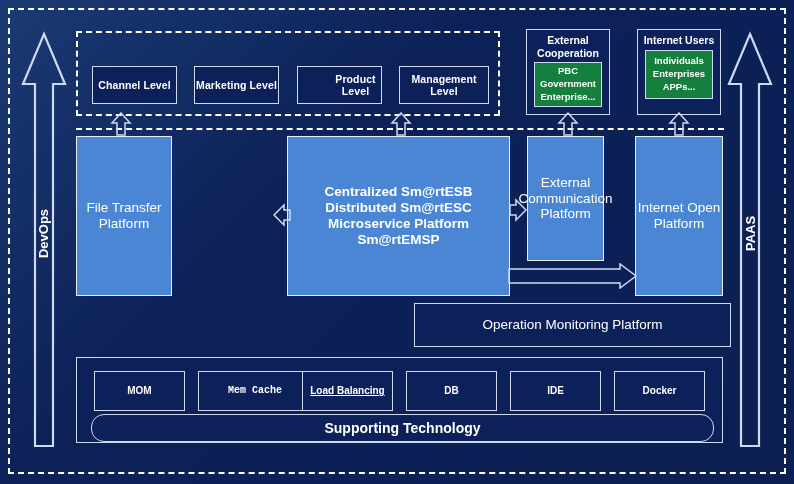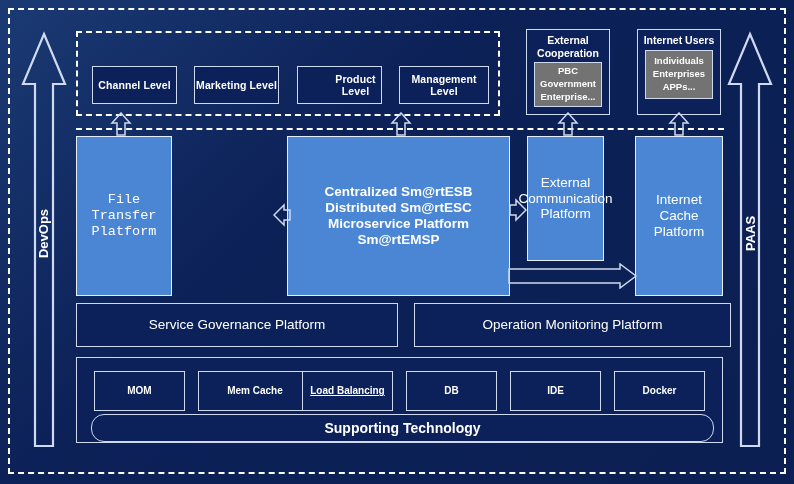--- a/index.html
+++ b/index.html
@@ -73,21 +73,21 @@
   }
   .ext-title {
     text-align: center;
     padding-top: 4px;
     line-height: 1.2;
     width: 100%;
   }
   .ext-inner {
     box-sizing: border-box;
     border: 1.4px solid #cfd9ef;
-    background: #737373;
+    background: #15803d;
     display: flex;
     align-items: center;
     justify-content: center;
     text-align: center;
   }
 
   
   .side-arrow { position: absolute; }
   .side-arrow svg { display: block; }
   .side-label {
@@ -170,69 +170,66 @@
       <polygon points="11,1 20,11 15,11 15,23 7,23 7,11 2,11" fill="none" stroke="#cfd9ef" stroke-width="1.5"></polygon>
     </svg>
   </div>
   <div class="conn" style="left:668px; top:112px;">
     <svg width="22" height="24" viewBox="0 0 22 24">
       <polygon points="11,1 20,11 15,11 15,23 7,23 7,11 2,11" fill="none" stroke="#cfd9ef" stroke-width="1.5"></polygon>
     </svg>
   </div>
 
   <div class="box box-blue t-platform" style="left:76px; top:136px; width:96px; height:160px;">
-    <span style="white-space:pre-line;font-family:Liberation Mono, monospace;">File Transfer Platform</span>
+    <span style="white-space:pre-line;">File Transfer Platform</span>
   </div>
 
 
   <div class="box box-blue t-center" style="left:287px; top:136px; width:223px; height:160px; flex-direction:column;">
     <span>Centralized Sm@rtESB</span>
     <span>Distributed Sm@rtESC</span>
     <span>Microservice Platform Sm@rtEMSP</span>
   </div>
 
   <div class="box box-blue t-platform" style="left:527px; top:136px; width:77px; height:125px;">
     <span style="white-space:pre-line;">External Communication Platform</span>
   </div>
 
   <div class="box box-blue t-platform" style="left:635px; top:136px; width:88px; height:160px;">
-    <span style="white-space:pre-line;">Internet Cache Platform</span>
+    <span style="white-space:pre-line;">Internet Open Platform</span>
   </div>
 
   <div class="conn" style="left:273px; top:203px;">
     <svg width="18" height="24" viewBox="0 0 18 24">
       <polygon points="1,12 11,2 11,7 17,7 17,17 11,17 11,22" fill="none" stroke="#cfd9ef" stroke-width="1.5"></polygon>
     </svg>
   </div>
 
   <div class="conn" style="left:509px; top:198px;">
     <svg width="18" height="24" viewBox="0 0 18 24">
       <polygon points="17,12 7,2 7,7 1,7 1,17 7,17 7,22" fill="none" stroke="#cfd9ef" stroke-width="1.5"></polygon>
     </svg>
   </div>
 
   <div class="conn" style="left:508px; top:263px;">
     <svg width="130" height="26" viewBox="0 0 130 26">
       <polygon points="1,6 112,6 112,1 128,13 112,25 112,20 1,20" fill="none" stroke="#cfd9ef" stroke-width="1.5"></polygon>
     </svg>
   </div>
 
-  <div class="box box-outline t-bar" style="left:76px; top:303px; width:322px; height:44px;">
-    <span>Service Governance Platform</span>
-  </div>
   <div class="box box-outline t-bar" style="left:406px; top:303px; width:317px; height:44px;margin-left:8px;">
     <span>Operation Monitoring Platform</span>
   </div>
 
   <div class="box box-outline" style="left:76px; top:357px; width:647px; height:86px;"></div>
 
   <div class="box box-outline t-tech" style="left:94px; top:371px; width:91px; height:40px;">
     <span style="white-space:pre-line;">MOM</span>
   </div>
-  <div class="box box-outline t-tech" style="left:198px; top:371px; width:114px; height:40px;">
+  <div class="box box-outline t-tech" style="left:198px; top:371px; width:114px; height:40px;font-family:Liberation Mono, monospace;">
     <span style="white-space:pre-line;">Mem Cache</span>
   </div>
   <div class="box box-outline t-tech" style="left:302px; top:371px; width:91px; height:40px;text-decoration:underline;">
     <span style="white-space:pre-line;">Load Balancing</span>
   </div>
   <div class="box box-outline t-tech" style="left:406px; top:371px; width:91px; height:40px;">
     <span style="white-space:pre-line;">DB</span>
   </div>
   <div class="box box-outline t-tech" style="left:510px; top:371px; width:91px; height:40px;">
     <span style="white-space:pre-line;">IDE</span>

